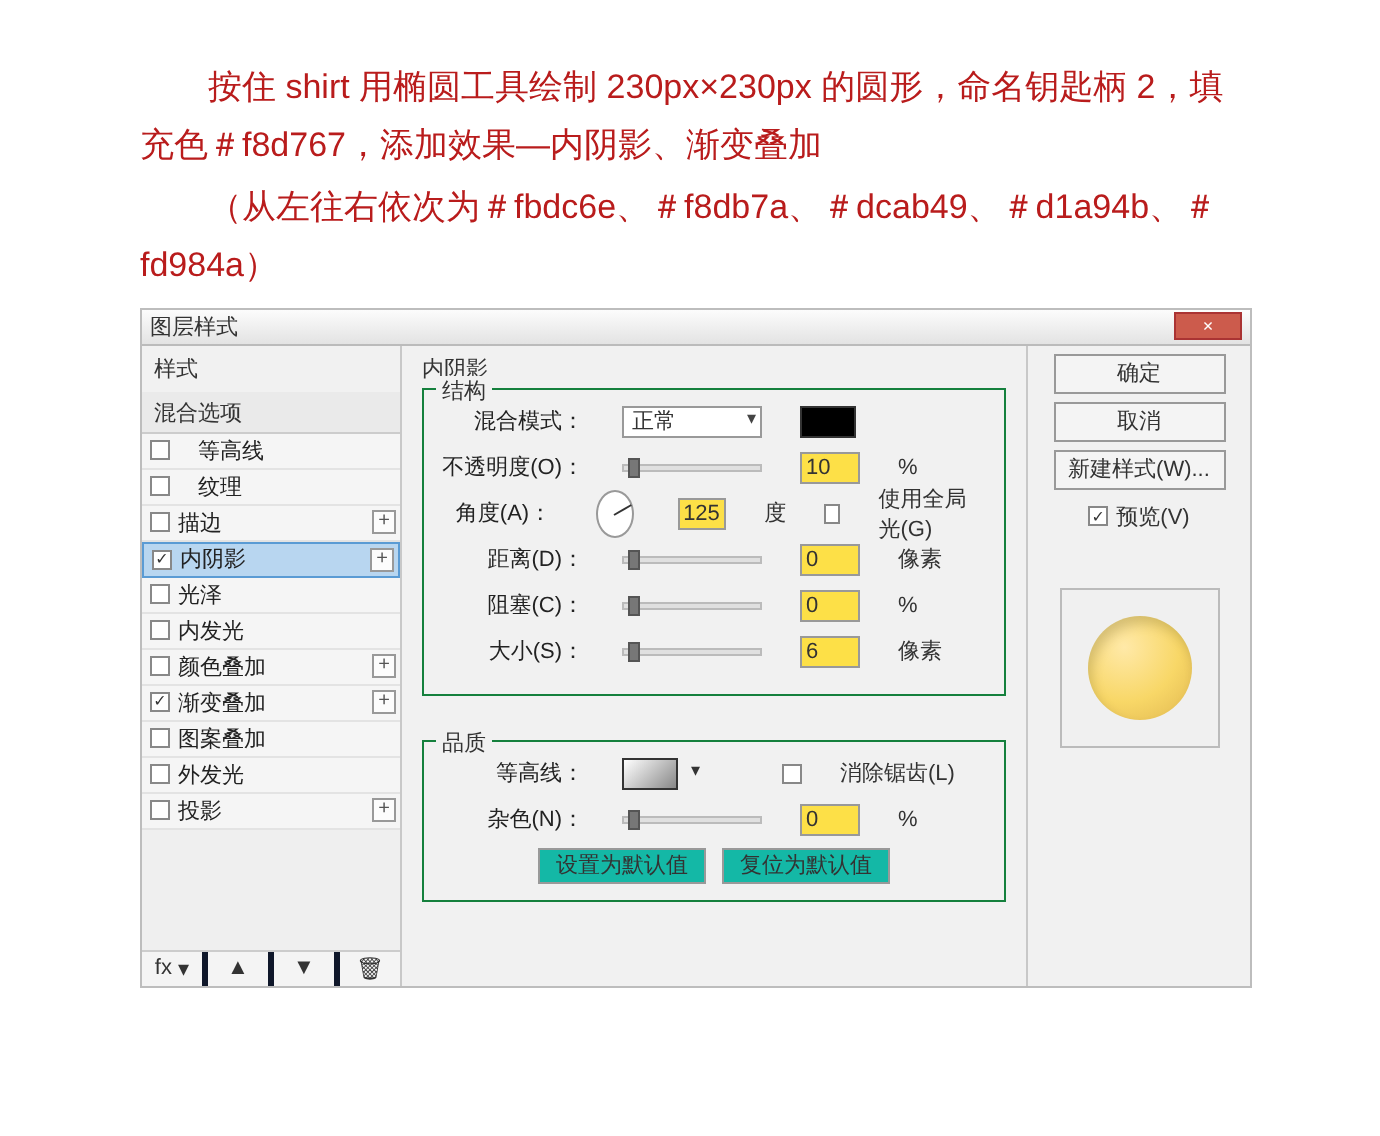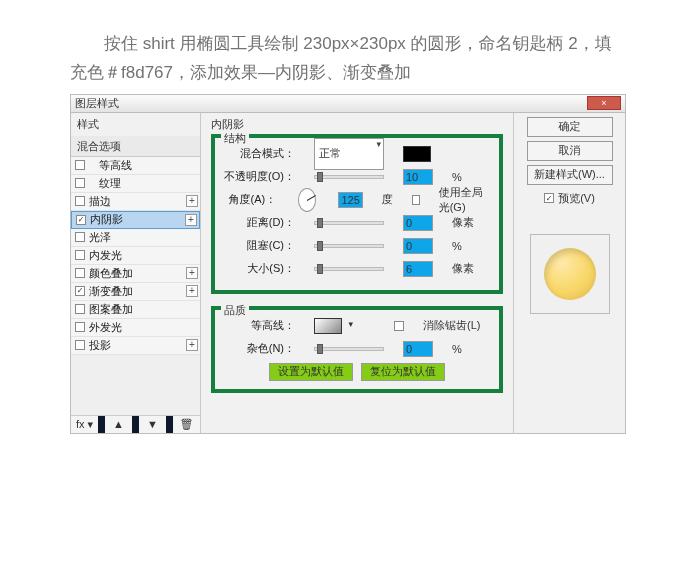--- a/index.html
+++ b/index.html
@@ -17,21 +17,21 @@
   }
   .step-title {
     font-size: 24px;
     font-weight: 600;
     margin: 0 0 16px 0;
     color: #222;
   }
   .body-text {
     font-size: 17px;
     line-height: 1.7;
-    color: #737373;
+    color: #b91c1c;
     margin: 0 0 2px 0;
     text-indent: 2em;
   }
   .body-text.no-indent { text-indent: 2em; }
 
   
   .dialog-wrap {
     margin: 6px 0 0 0;
     width: 556px;
     border: 1px solid #bdbdbd;
@@ -112,38 +112,38 @@
 
   .left-bottom {
     margin-top:auto;
     display:flex;
     border-top:1px solid #ccc;
     height:18px;
   }
   .lb-btn {
     flex:1;
     display:flex;align-items:center;justify-content:center;
-    border-right:7px solid #0f172a;
+    border-right:3px solid #0f172a;
     font-size:11px;
     background:#f4f4f4;
   }
   .lb-btn:last-child{border-right:none;}
 
   .center-col {
     flex:1;
     padding: 4px 10px 0 10px;
   }
   .tab-head {
     font-size:11px;
     padding-bottom:2px;
   }
   .group {
-    border:4px solid #15803d;
+    border:1px solid #15803d;
     padding: 6px 8px 8px 8px;
-    margin-bottom: 12px;
+    margin-bottom: 22px;
     position:relative;
     background:#f1f1f1;
   }
   .group-title {
     position:absolute;
     top:-7px;left:6px;
     background:#f1f1f1;
     padding:0 3px;
     font-size:11px;
   }
@@ -155,21 +155,21 @@
     margin-bottom:3px;
   }
   .form-row .lab {
     width: 72px;
     text-align:right;
     font-size:11px;
     color:#222;
     white-space:nowrap;
   }
   .dropdown {
-    min-width:70px;height:32px;
+    min-width:70px;height:16px;
     border:1px solid #999;background:#fff;
     padding:0 14px 0 4px;
     font-size:11px;
     position:relative;
     display:flex;align-items:center;
   }
   .dropdown::after{
     content:"▾";
     position:absolute;right:2px;top:0;font-size:9px;color:#444;
   }
@@ -178,39 +178,39 @@
   }
   .slider-track {
     flex:0 0 70px;
     height:4px;background:#e0e0e0;border:1px solid #bbb;position:relative;
   }
   .slider-thumb{
     width:6px;height:10px;background:#777;border:1px solid #555;
     position:absolute;top:-4px;left:2px;
   }
   .num-field{
-    width:30px;height:16px;border:1px solid #999;background:#0ea5e9;
+    width:30px;height:16px;border:1px solid #999;background:#fde047;
     font-size:11px;padding:0 2px;display:flex;align-items:center;
   }
   .unit { font-size:11px; }
   .cbx {
     width:10px;height:10px;border:1px solid #888;background:#fff;
   }
   .angle-circle{
     width:24px;height:24px;border:1px solid #999;border-radius:50%;
     position:relative;background:#fff;margin:0 3px;
   }
   .angle-circle::after{
     content:"";position:absolute;left:50%;top:50%;
     width:10px;height:1px;background:#333;
     transform-origin:left center;transform:rotate(-30deg);
   }
   .row-btns{ display:flex;gap:8px;justify-content:center;margin-top:4px;}
   .inline-btn{
-    padding: 1px 8px;border:1px solid #999;background:#84cc16;font-size:11px;height:18px;
+    padding: 1px 8px;border:1px solid #999;background:#14b8a6;font-size:11px;height:18px;
     display:flex;align-items:center;
   }
   .grad-swatch{
     width:28px;height:16px;border:1px solid #333;
     background:linear-gradient(135deg,#fff,#888);
     position:relative;
   }
   .grad-swatch::after { content:"▾";position:absolute;right:-12px;top:0;font-size:9px;color:#333;}
 
   .right-col {
@@ -241,20 +241,21 @@
     width:52px;height:52px;border-radius:50%;
     background: radial-gradient(circle at 35% 30%, #ffe9a8 0%, #f8d767 55%, #e0b74f 100%);
     box-shadow: inset 2px 4px 6px rgba(0,0,0,.15);
   }
 </style>
 </head>
 <body>
 
 <div class="page">
   <p class="body-text">按住 shirt 用椭圆工具绘制 230px×230px 的圆形，命名钥匙柄 2，填充色＃f8d767，添加效果—内阴影、渐变叠加</p>
+  <p class="body-text no-indent">（从左往右依次为＃fbdc6e、＃f8db7a、＃dcab49、＃d1a94b、＃fd984a）</p>
 
   <div class="dialog-wrap">
     <div class="titlebar">
       <span class="tb-label">图层样式</span>
       <span class="tb-close">×</span>
     </div>
     <div class="dialog-body">
 
       <div class="left-col">
         <div class="lc-head">样式</div>

